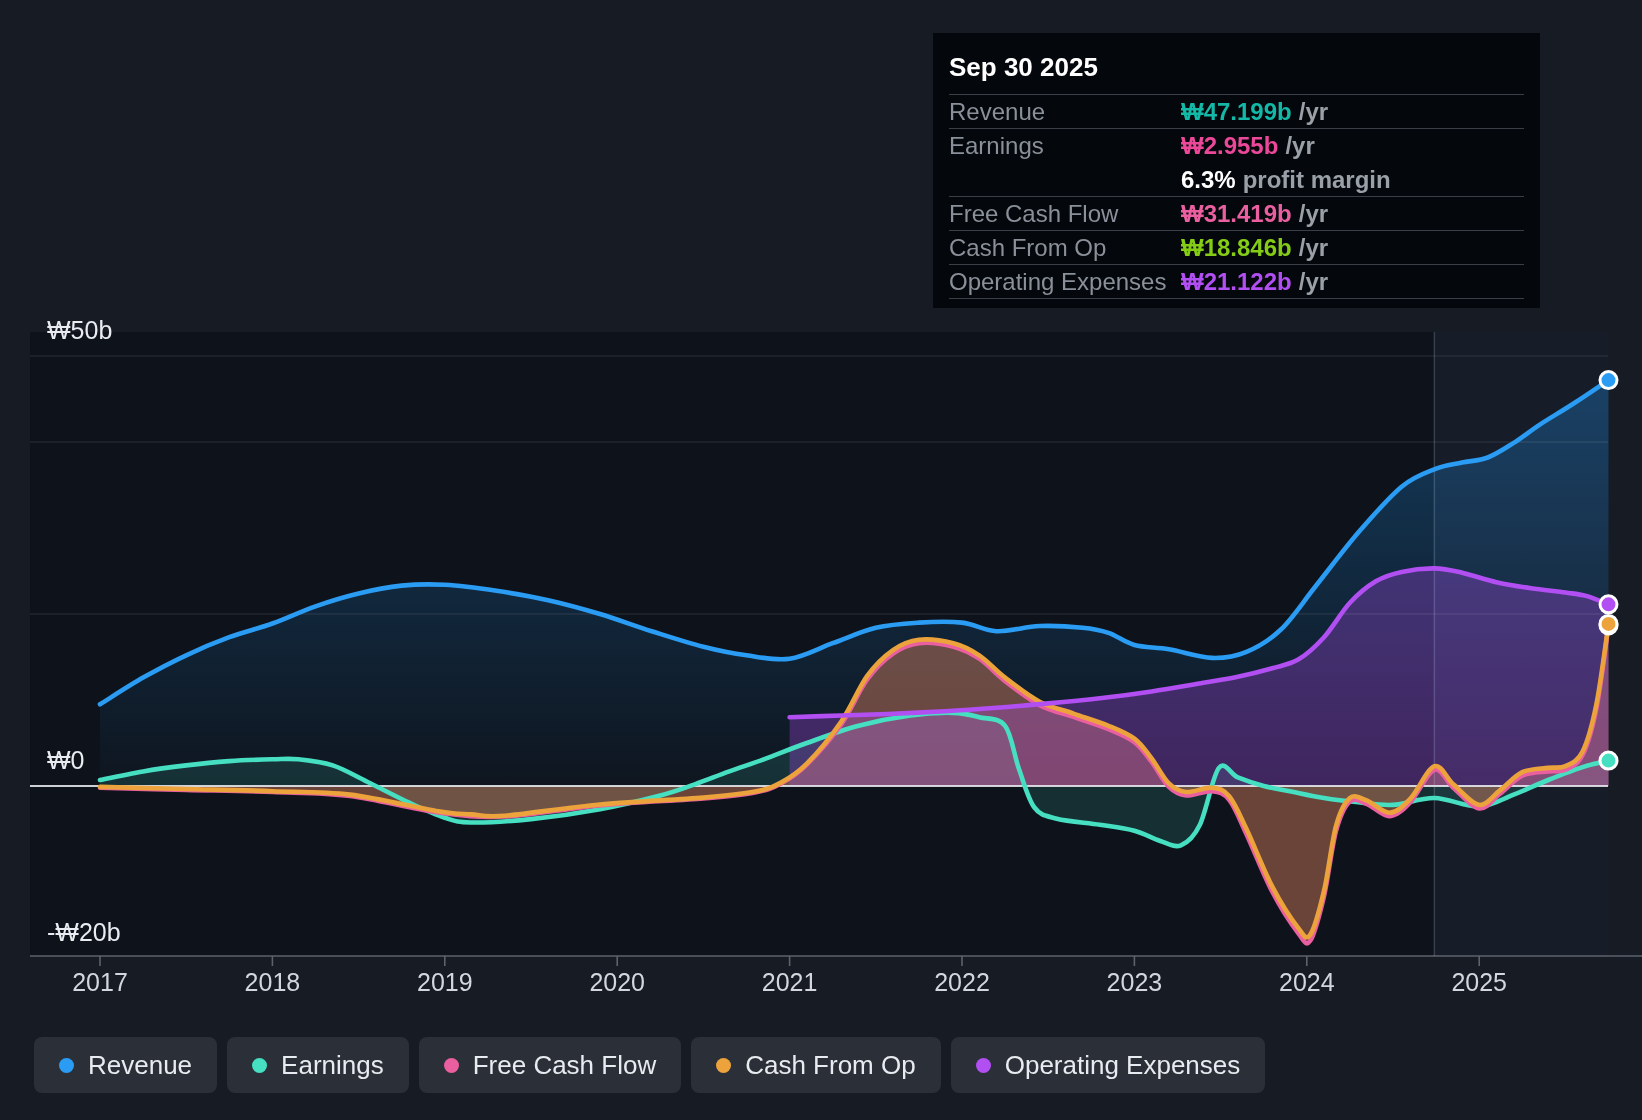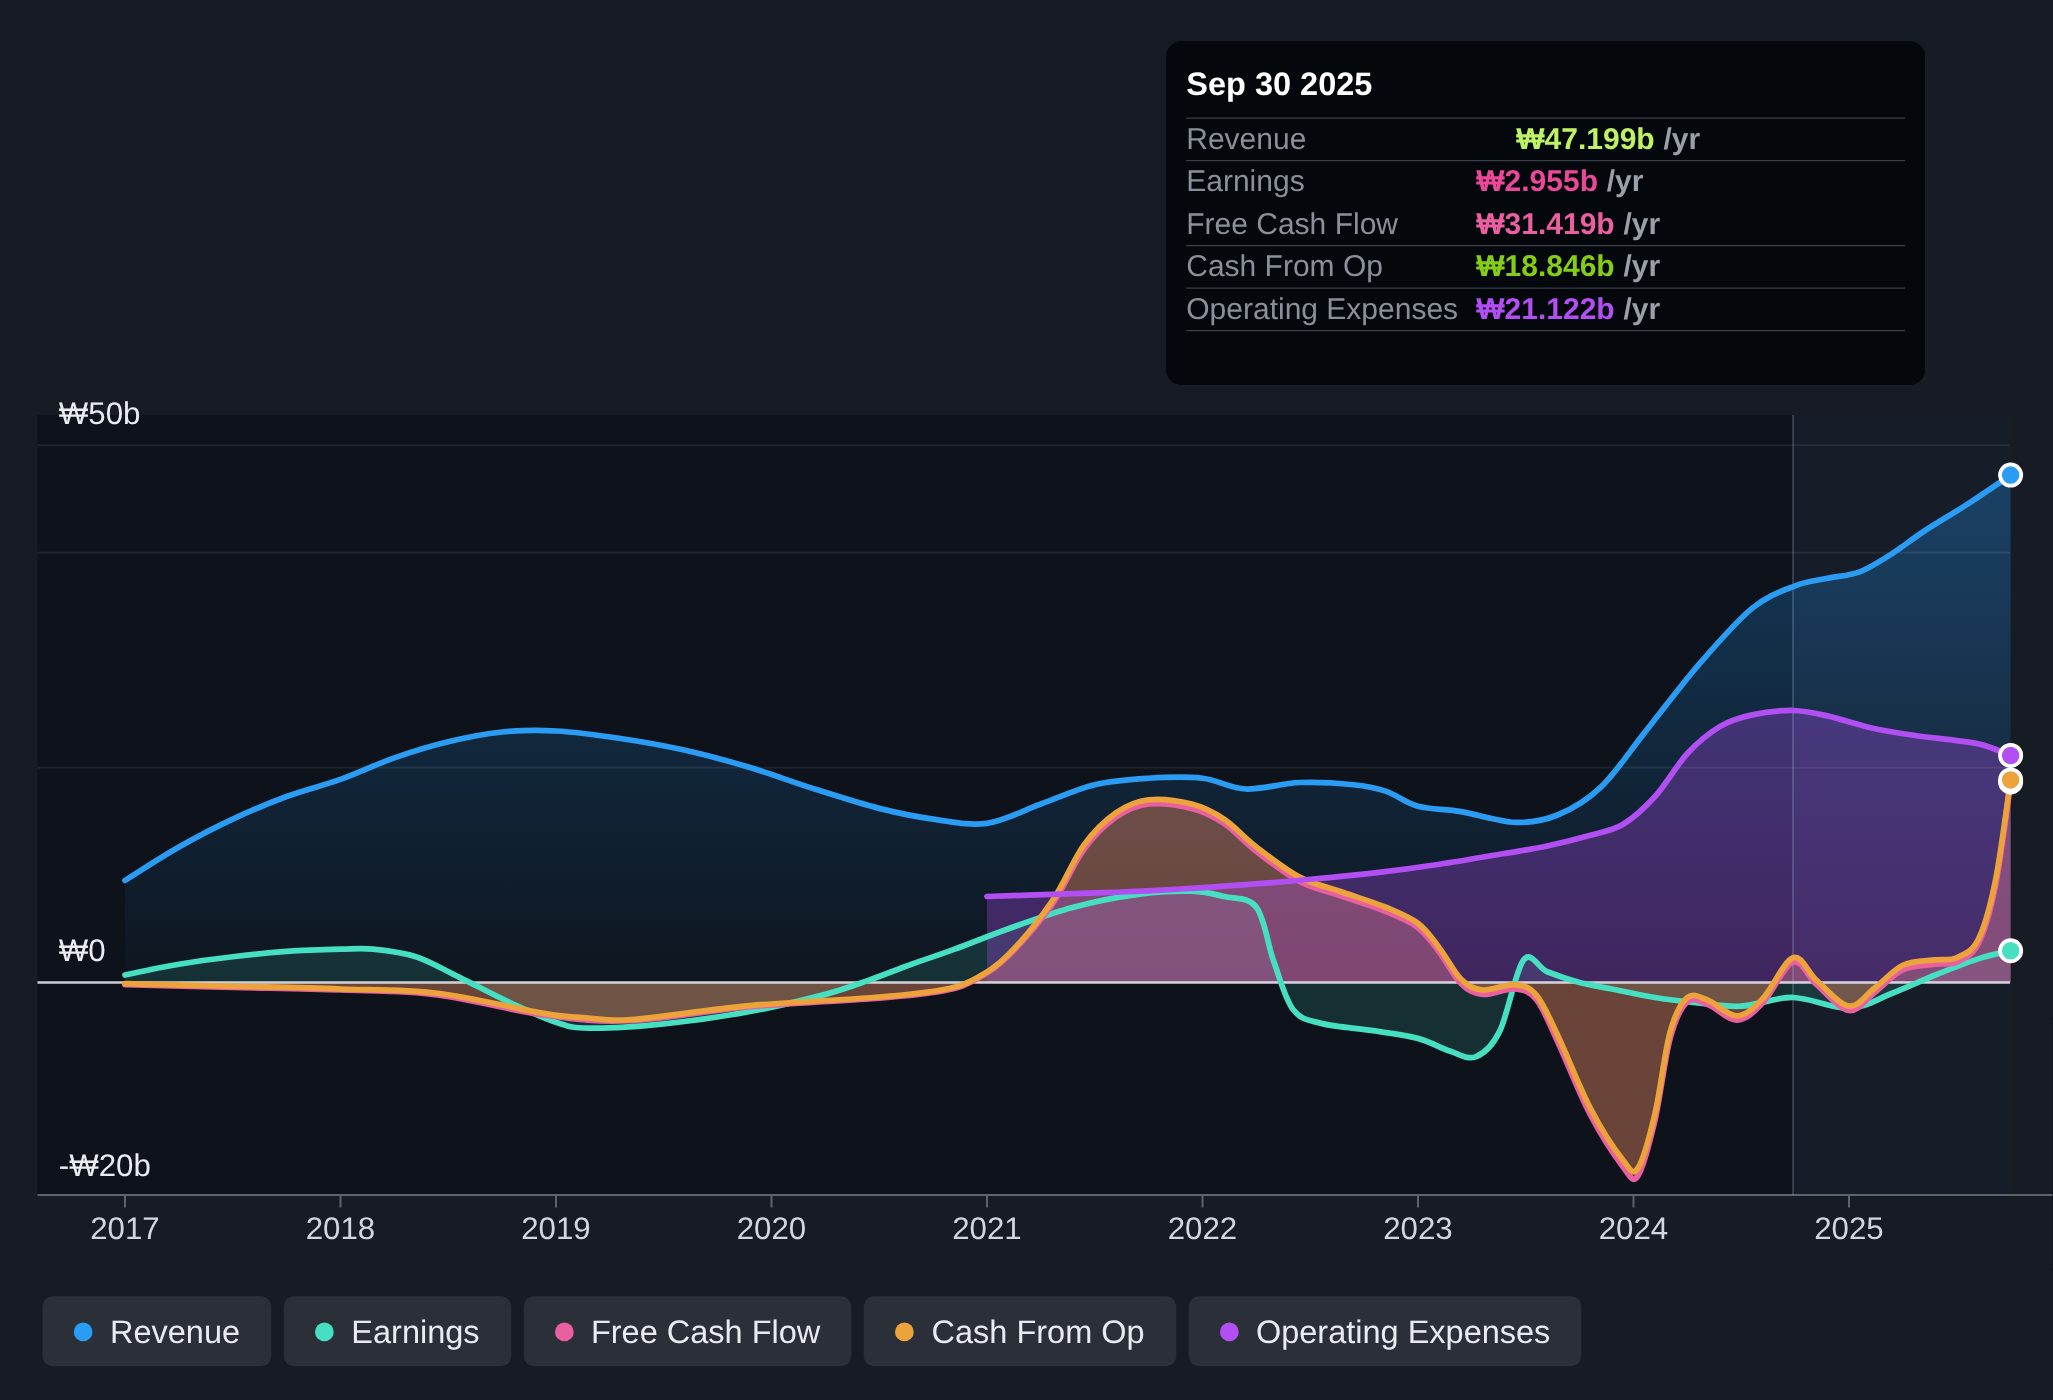--- a/index.html
+++ b/index.html
@@ -10,21 +10,21 @@
     position:relative;
     color:#eceff3;
   }
   #chart-svg { position:absolute; left:0; top:0; }
 
   
   .tooltip-card {
     position:absolute; left:933px; top:33px;
     width:607px; height:275px;
     background:#04070b;
-    border-radius:12px;
+    border-radius:0;
     padding:14px 16px 0 16px;
     z-index:5;
   }
   .tooltip-title {
     font-size:26px; font-weight:700; color:#ffffff;
     height:48px; line-height:40px;
     border-bottom:1px solid #3a3f47;
   }
   .t-row {
     display:flex; align-items:center;
@@ -116,30 +116,35 @@
       <line x1="1479.2" x2="1479.2" y1="956" y2="966" stroke="#5c636b" stroke-width="1.6"></line>
       <text x="1479.2" y="991" text-anchor="middle" font-size="25" fill="#d3d7dd" font-family="Liberation Sans, DejaVu Sans, sans-serif">2025</text>
     </g>
   </svg>
 
 <div class="tooltip-card">
   <div class="tooltip-title">Sep 30 2025</div>
 
   <div class="t-row bordered">
     <span class="t-label">Revenue</span>
-    <span class="t-value" style="color: #bef264; margin-left: 32px;">₩47.199b</span>
+    <span class="t-value" style="color: #14b8a6;">₩47.199b</span>
     <span class="t-suffix">/yr</span>
   </div>
 
   <div class="t-row">
     <span class="t-label">Earnings</span>
     <span class="t-value" style="color: #ec4899;">₩2.955b</span>
     <span class="t-suffix">/yr</span>
   </div>
 
+  <div class="t-row bordered">
+    <span class="t-label"></span>
+    <span class="t-margin-value">6.3%</span>
+    <span class="t-suffix">profit margin</span>
+  </div>
 
   <div class="t-row bordered">
     <span class="t-label">Free Cash Flow</span>
     <span class="t-value" style="color: rgb(233, 95, 159);">₩31.419b</span>
     <span class="t-suffix">/yr</span>
   </div>
 
   <div class="t-row bordered">
     <span class="t-label">Cash From Op</span>
     <span class="t-value" style="color: #84cc16;">₩18.846b</span>

